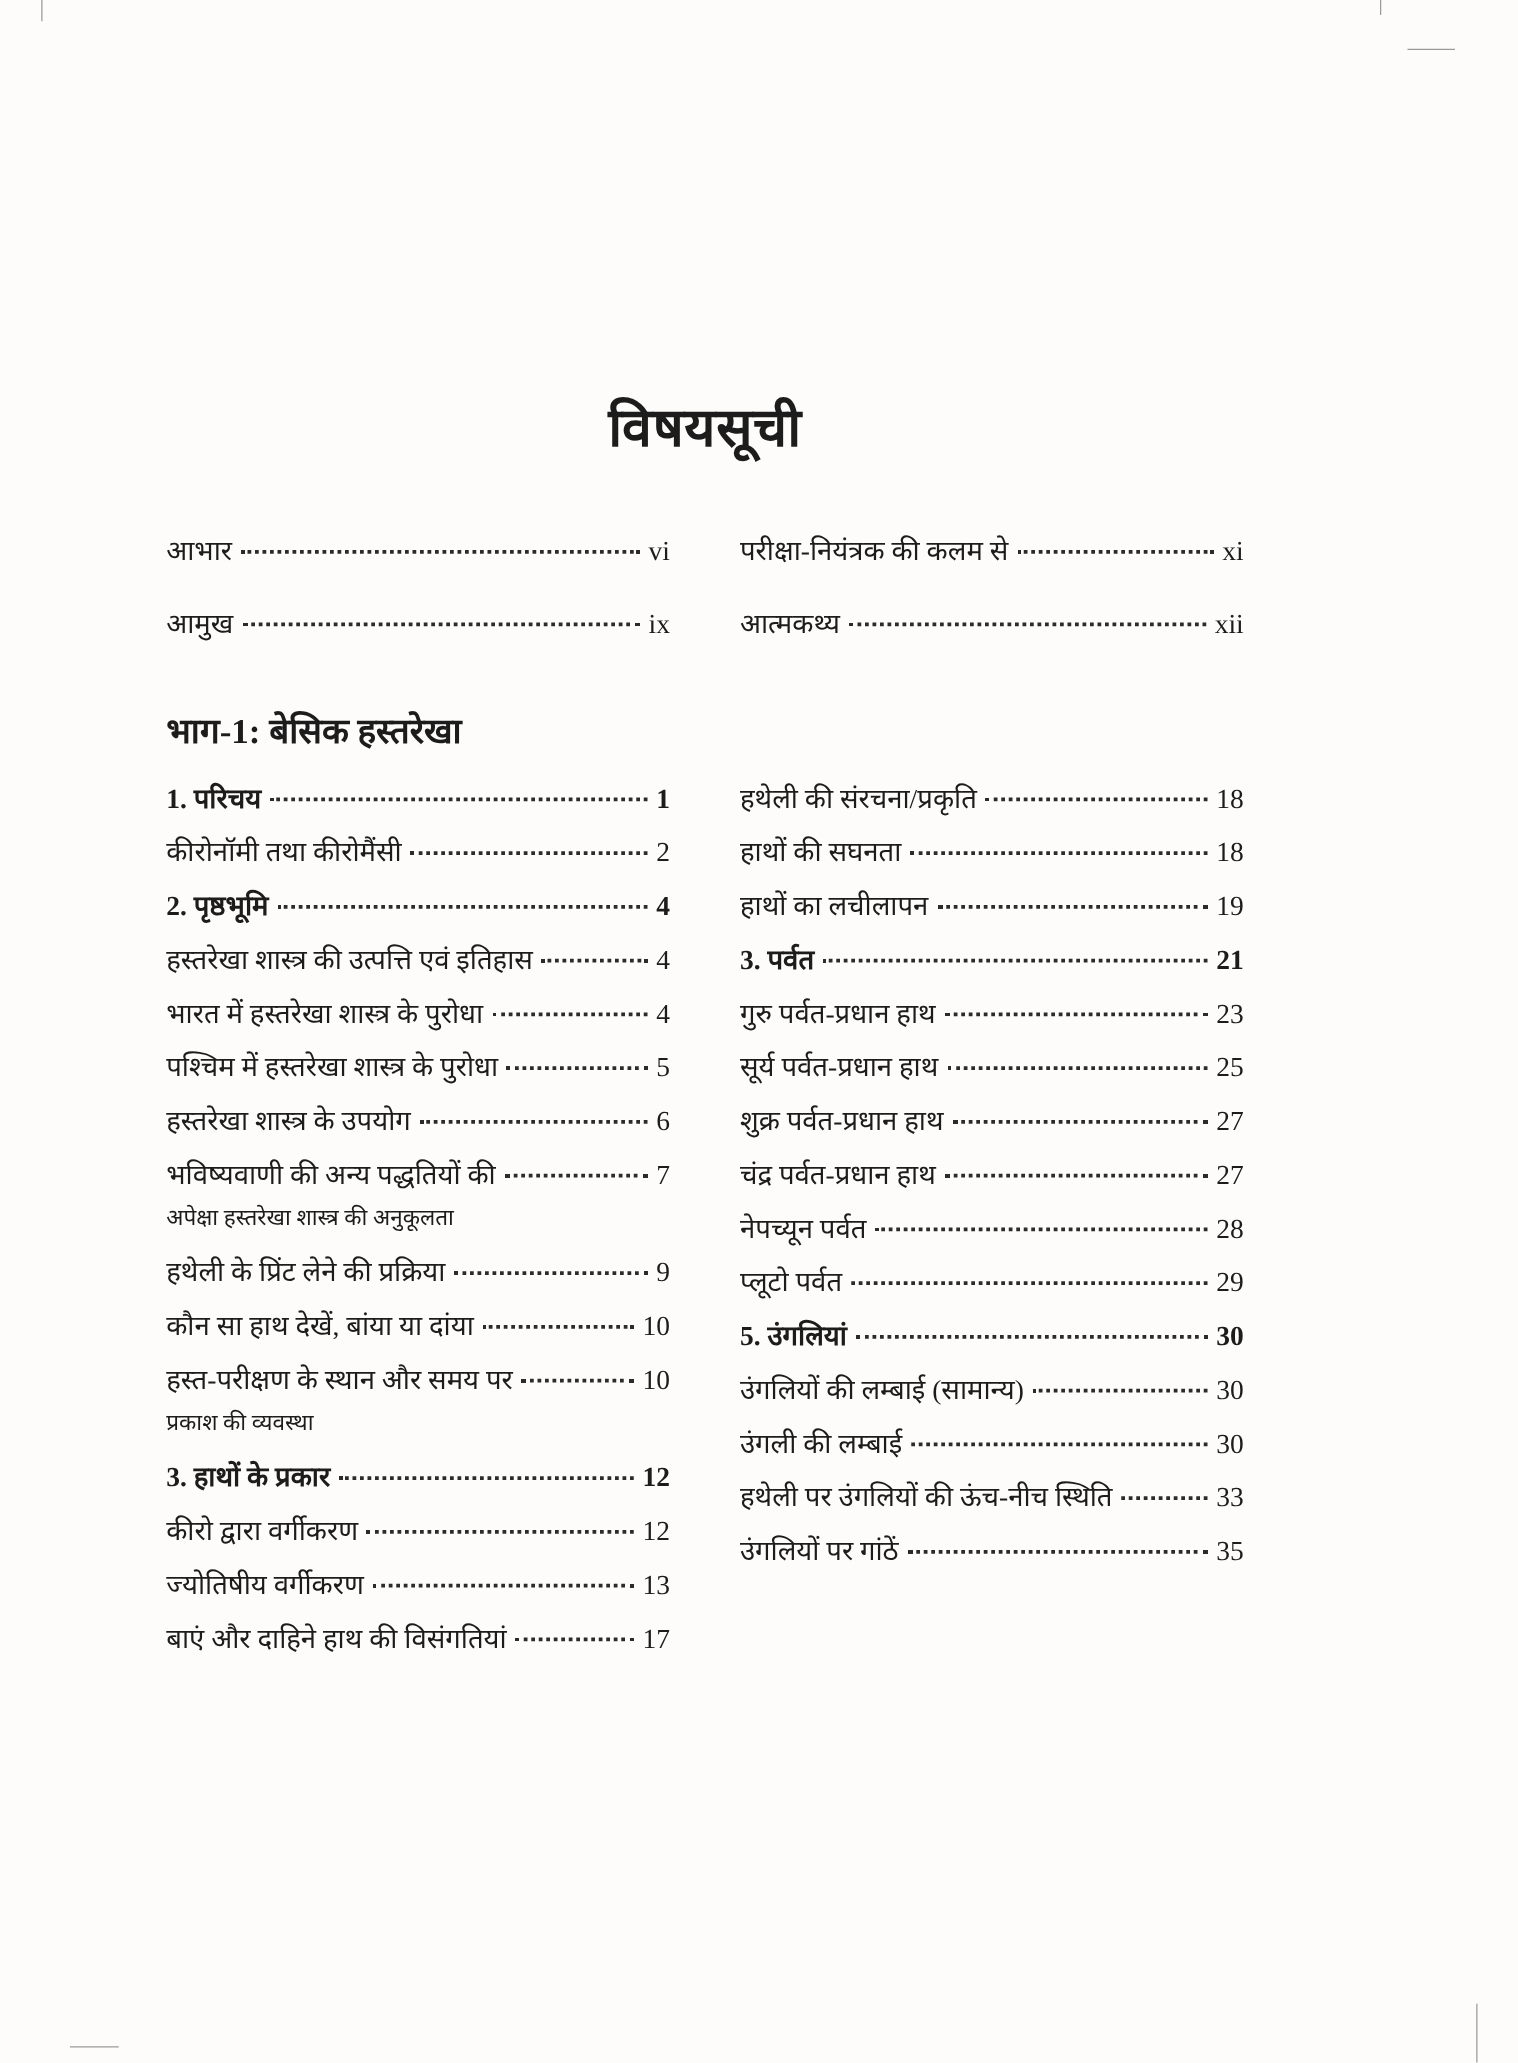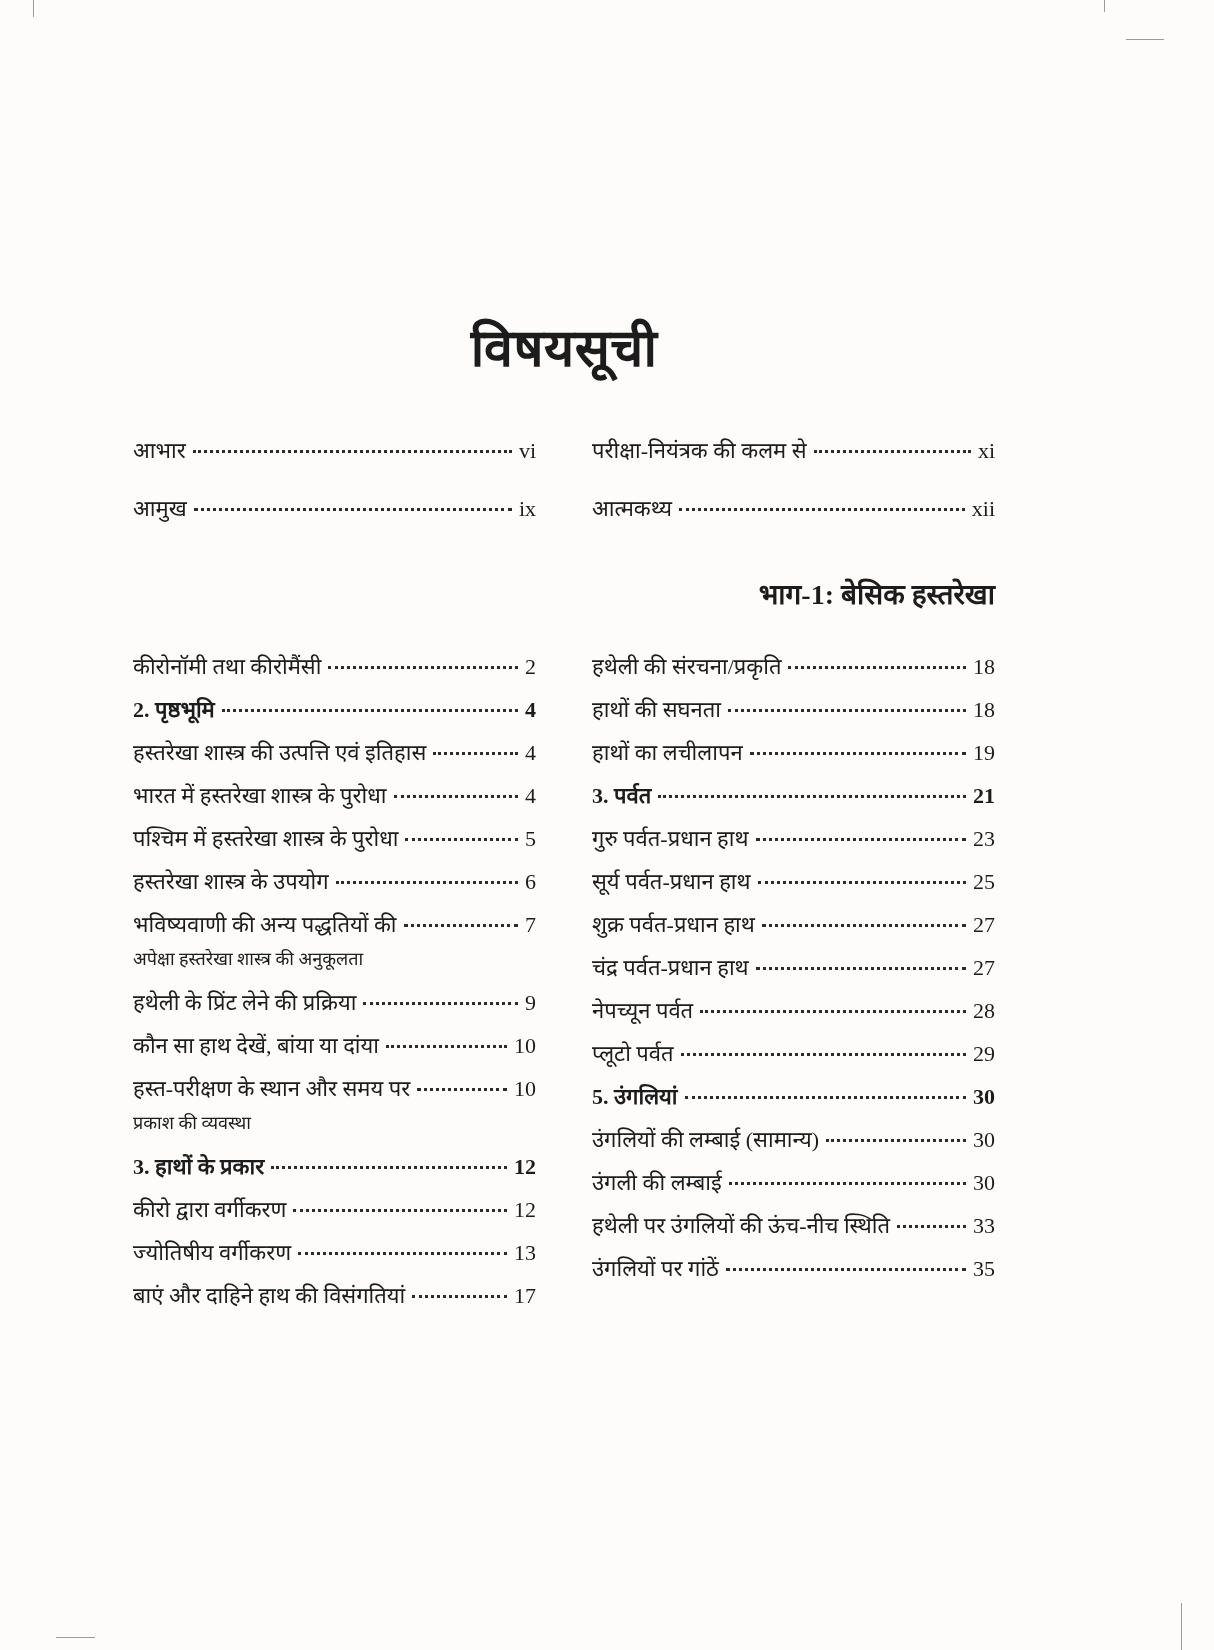--- a/index.html
+++ b/index.html
@@ -22,36 +22,36 @@
 
   .page {
     position: absolute;
     left: 133px;
     top: 318px;
     width: 862px;
   }
 
   .toc-title {
     text-align: center;
-    font-size: 52px;
+    font-size: 43px;
     font-weight: 700;
     line-height: 1.2;
     margin-bottom: 56px;
     letter-spacing: 0.5px;
   }
 
   .front-matter { display: flex; gap: 56px; margin-bottom: 22px; }
   .fm-col { flex: 1; min-width: 0; text-align: center; }
   .fm-col .toc-row { margin-bottom: 29px; }
 
   .part-heading {
-    text-align: right;
+    text-align: left;
     font-size: 28px;
     font-weight: 700;
-    margin-bottom: 40px;
+    margin-bottom: 22px;
   }
 
   .columns { display: flex; gap: 56px; }
   .col { flex: 1; min-width: 0; }
 
   .toc-entry.space-before { margin-top: 14px; font-family: Liberation Serif, serif; }
   .toc-entry.bold .label,
   .toc-entry.bold .pageno { font-weight: 700; }
 
   .toc-row {
@@ -132,20 +132,28 @@
 
         </div>
       </div>
   </div>
 
   <h2 class="part-heading">भाग-1: बेसिक हस्तरेखा</h2>
 
   <div class="columns">
     <div class="col col-left">
 
+        <div class="toc-entry bold">
+          <div class="toc-row">
+            <span class="label">1. परिचय</span>
+            <span class="dots"></span>
+            <span class="pageno">1</span>
+          </div>
+
+        </div>
 
         <div class="toc-entry">
           <div class="toc-row">
             <span class="label">कीरोनॉमी तथा कीरोमैंसी</span>
             <span class="dots"></span>
             <span class="pageno">2</span>
           </div>
 
         </div>
 

